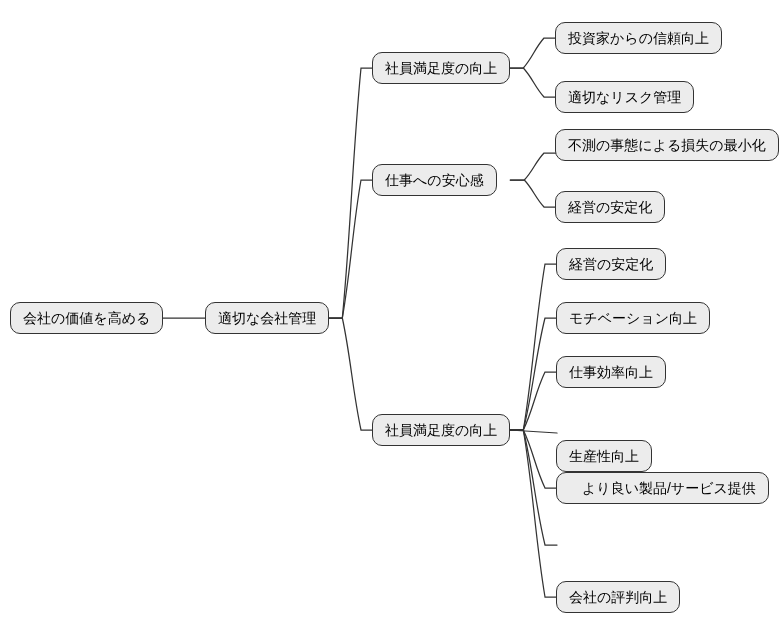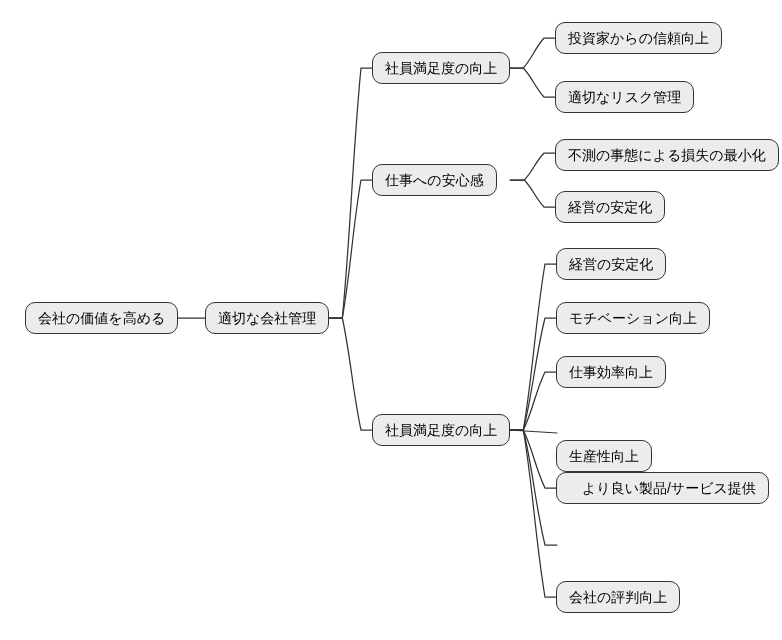--- a/index.html
+++ b/index.html
@@ -51,27 +51,27 @@
       <path d="M510.3125,180 L524.3125,180 C533.171875,189.45 535.140625,197.55 544,207 L556,207" fill="none" stroke="#333333" stroke-width="1.25" stroke-linecap="round"></path>
       <path d="M328.328125,318 L342.328125,318 C350.73046875,357.2 352.59765625,390.8 361,430 L373,430" fill="none" stroke="#333333" stroke-width="1.25" stroke-linecap="round"></path>
       <path d="M509.328125,430 L523.328125,430 C533.08046875,371.9 535.24765625,322.1 545,264 L557,264" fill="none" stroke="#333333" stroke-width="1.25" stroke-linecap="round"></path>
       <path d="M509.328125,430 L523.328125,430 C533.08046875,390.8 535.24765625,357.2 545,318 L557,318" fill="none" stroke="#333333" stroke-width="1.25" stroke-linecap="round"></path>
       <path d="M509.328125,430 L523.328125,430 C533.08046875,409.7 535.24765625,392.3 545,372 L557,372" fill="none" stroke="#333333" stroke-width="1.25" stroke-linecap="round"></path>
       <path d="M509.328125,430 L557,433" fill="none" stroke="#333333" stroke-width="1.25" stroke-linecap="round"></path>
       <path d="M509.328125,430 L523.328125,430 C533.08046875,450.3 535.24765625,467.7 545,488 L557,488" fill="none" stroke="#333333" stroke-width="1.25" stroke-linecap="round"></path>
       <path d="M509.328125,430 L523.328125,430 C533.08046875,470.25 535.24765625,504.75 545,545 L557,545" fill="none" stroke="#333333" stroke-width="1.25" stroke-linecap="round"></path>
       <path d="M509.328125,430 L523.328125,430 C533.08046875,488.45 535.24765625,538.55 545,597 L557,597" fill="none" stroke="#333333" stroke-width="1.25" stroke-linecap="round"></path>
     </svg>
-<div class="node" style="left: 10px; top: 318px; margin-left: 15px;">会社の価値を高める</div>
+<div class="node" style="left: 10px; top: 318px;">会社の価値を高める</div>
     <div class="node" style="left: 205px; top: 318px;">適切な会社管理</div>
     <div class="node" style="left: 372px; top: 68px;">社員満足度の向上</div>
     <div class="node" style="left: 555px; top: 38px;">投資家からの信頼向上</div>
     <div class="node" style="left: 555px; top: 97px;">適切なリスク管理</div>
     <div class="node" style="left: 372px; top: 180px;">仕事への安心感</div>
-    <div class="node" style="left: 555px; top: 155px;">不測の事態による損失の最小化</div>
+    <div class="node" style="left: 555px; top: 145px;">不測の事態による損失の最小化</div>
     <div class="node" style="left: 555px; top: 207px;">経営の安定化</div>
     <div class="node" style="left: 372px; top: 430px;">社員満足度の向上</div>
     <div class="node" style="left: 556px; top: 264px;">経営の安定化</div>
     <div class="node" style="left: 556px; top: 318px;">モチベーション向上</div>
     <div class="node" style="left: 556px; top: 372px;">仕事効率向上</div>
     <div class="node" style="left: 556px; top: 456px;">生産性向上</div>
     <div class="node" style="left: 556px; top: 488px; padding-left: 25px;">より良い製品/サービス提供</div>
     <div class="node" style="left: 556px; top: 597px;">会社の評判向上</div>
   </div>
 

